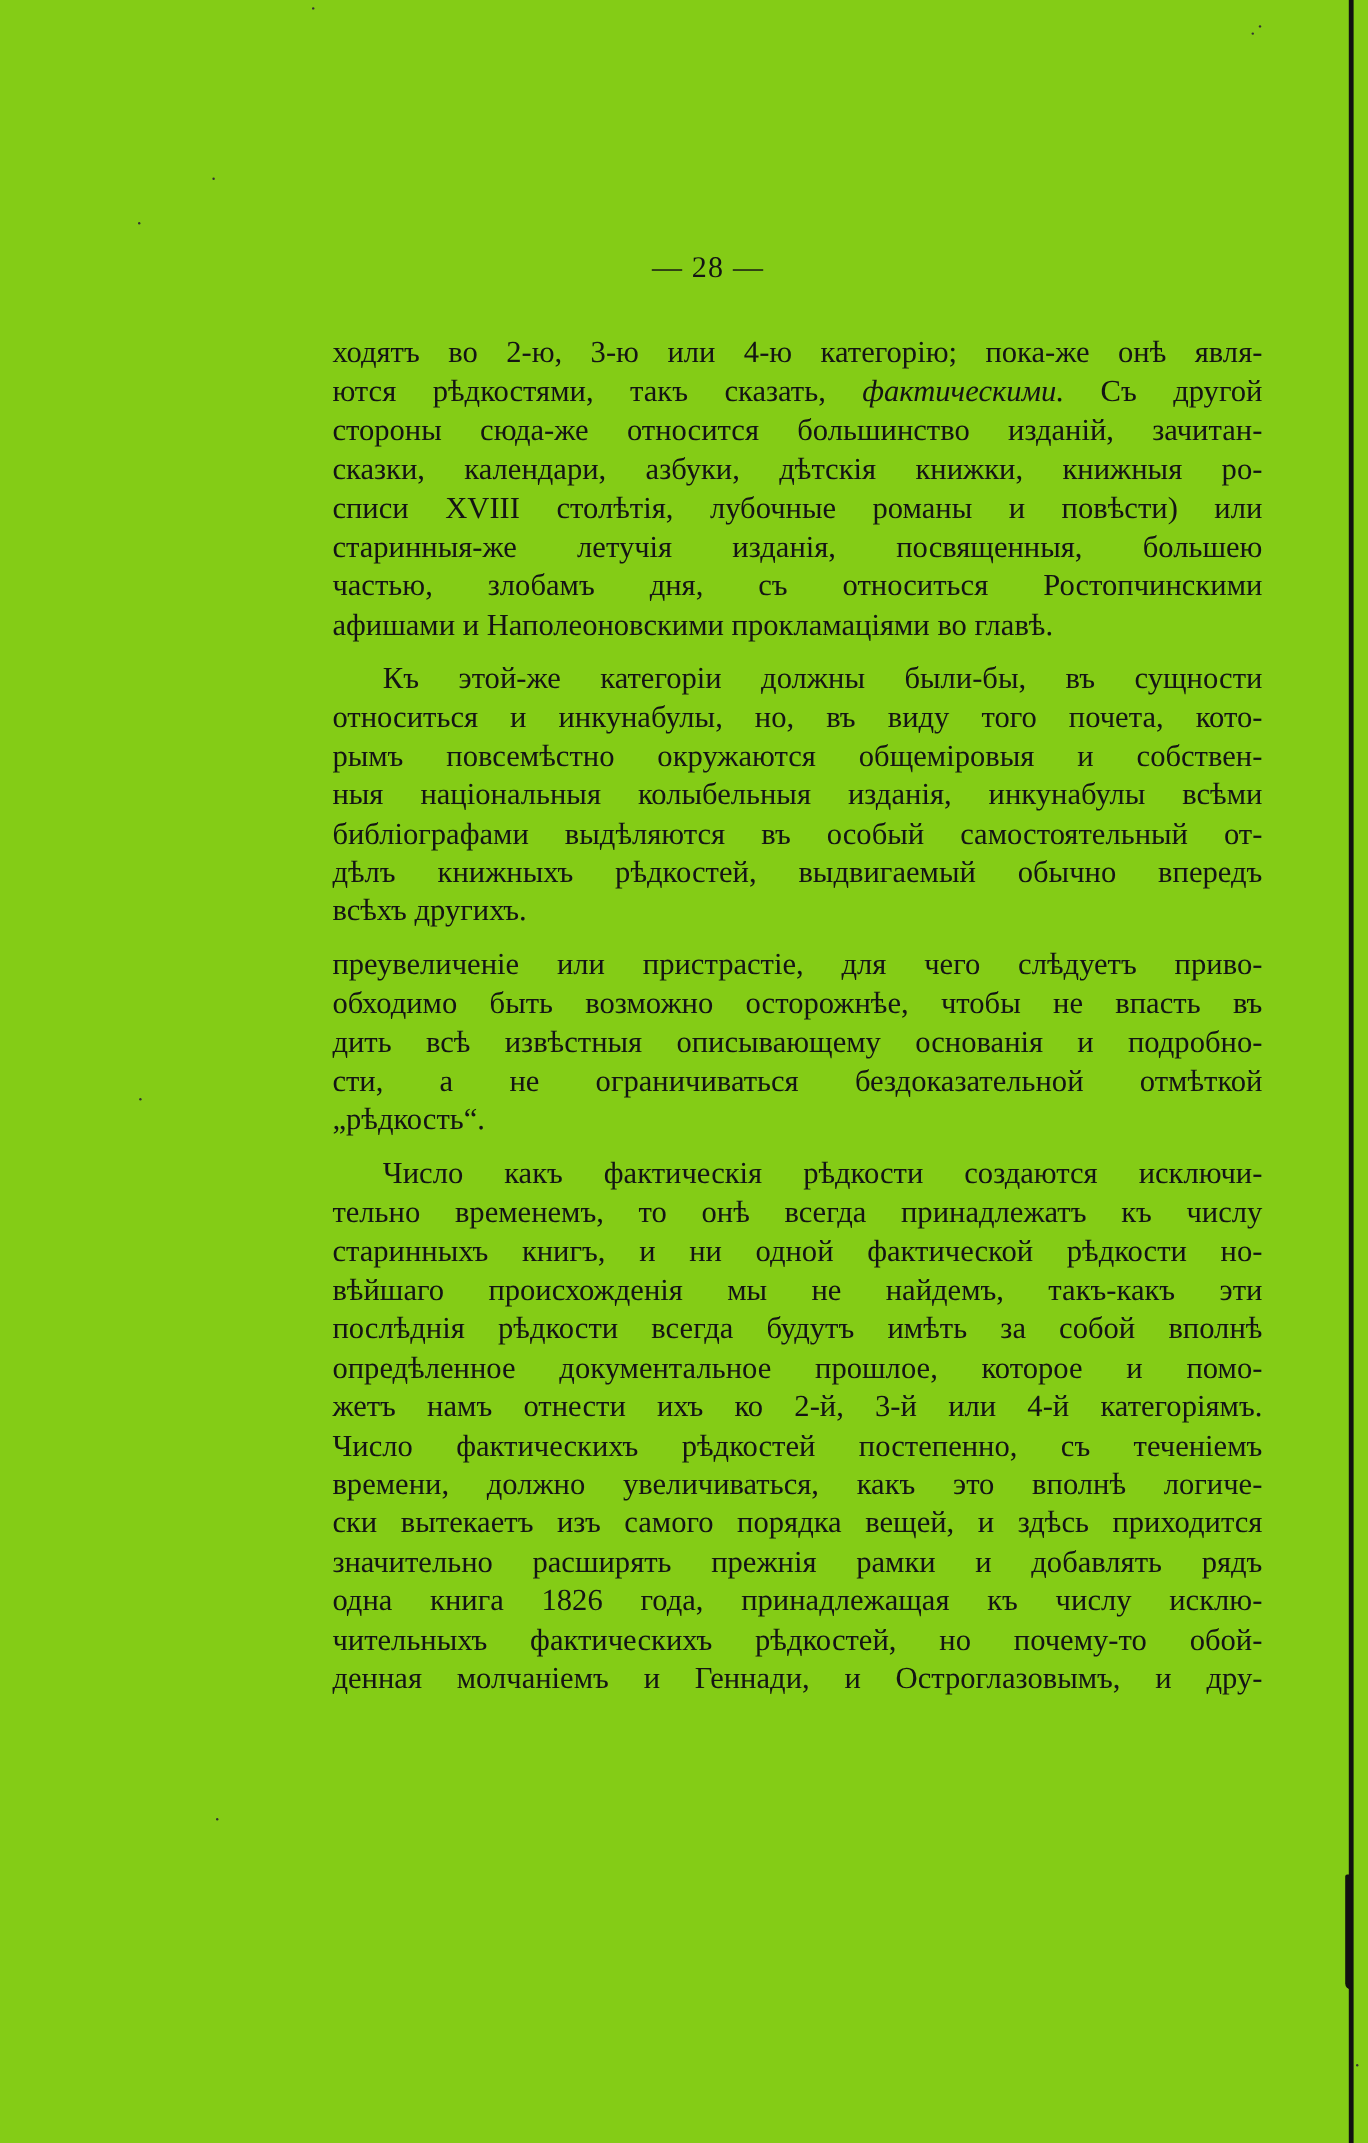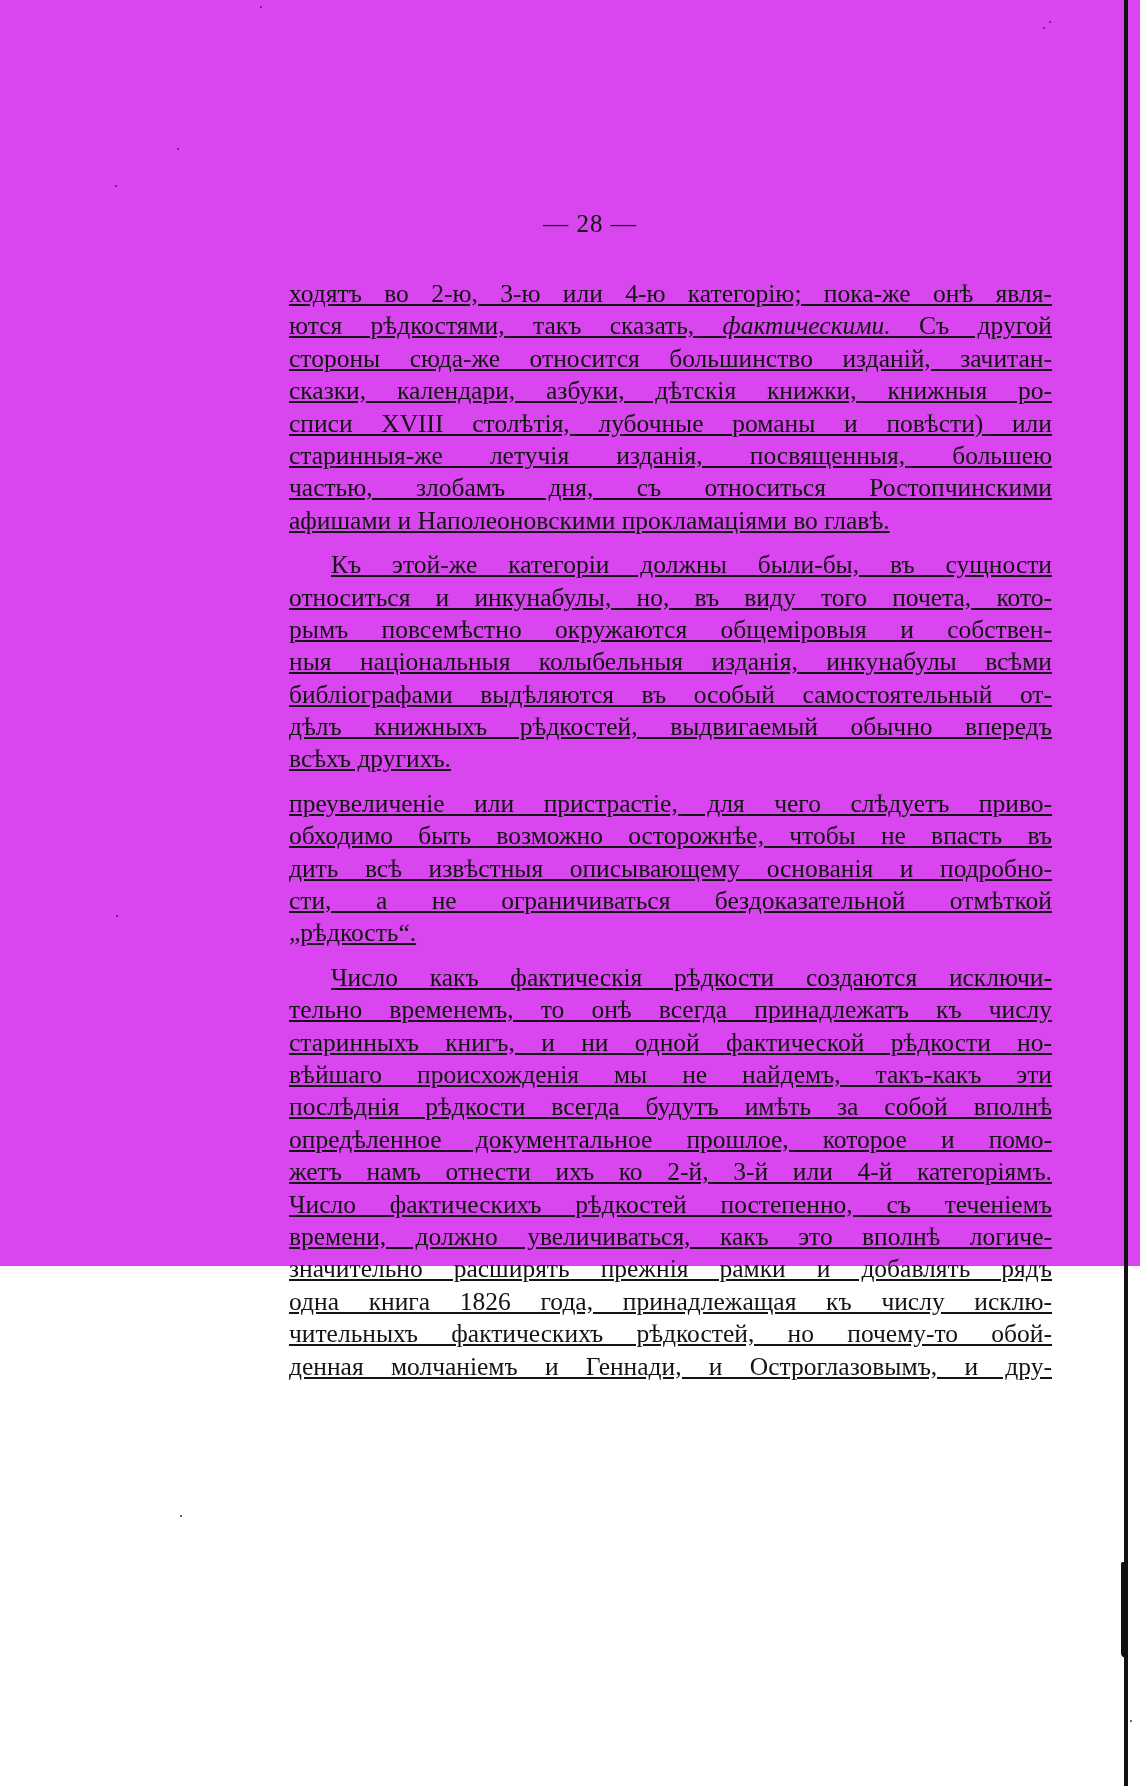--- a/index.html
+++ b/index.html
@@ -13,22 +13,22 @@
       position: relative;
       overflow: hidden;
       font-family: "Liberation Serif", "DejaVu Serif", serif;
       color: #141414;
     }
     .page {
       position: absolute;
       left: 0;
       top: 0;
       width: 1140px;
-      height: 1266px;
-      background: #d946ef;
+      height: 1786px;
+      background: #84cc16;
     }
     .edge-bar {
       position: absolute;
       left: 1124px;
       top: 0;
       width: 4px;
       height: 1786px;
       background: #111111;
     }
     .edge-blot {
@@ -73,22 +73,21 @@
       text-align: justify;
       text-align-last: justify;
     }
     .line.last {
       text-align-last: left;
     }
     .line.indent {
       padding-left: 42px;
     }
     .para {
-      margin: 0 0 12px 12px;
-      text-decoration: underline;
+      margin: 0 0 12px 0;
     }
     .para:last-child {
       margin-bottom: 0;
     }
     .em {
       font-style: italic;
     }
   </style>
 </head>
 <body>
@@ -138,19 +137,20 @@
       <div class="para">
         <span class="line indent">Число какъ фактическія рѣдкости создаются исключи-</span>
         <span class="line">тельно временемъ, то онѣ всегда принадлежатъ къ числу</span>
         <span class="line">старинныхъ книгъ, и ни одной фактической рѣдкости но-</span>
         <span class="line">вѣйшаго происхожденія мы не найдемъ, такъ-какъ эти</span>
         <span class="line">послѣднія рѣдкости всегда будутъ имѣть за собой вполнѣ</span>
         <span class="line">опредѣленное документальное прошлое, которое и помо-</span>
         <span class="line">жетъ намъ отнести ихъ ко 2-й, 3-й или 4-й категоріямъ.</span>
         <span class="line">Число фактическихъ рѣдкостей постепенно, съ теченіемъ</span>
         <span class="line">времени, должно увеличиваться, какъ это вполнѣ логиче-</span>
+        <span class="line">ски вытекаетъ изъ самого порядка вещей, и здѣсь приходится</span>
         <span class="line">значительно расширять прежнія рамки и добавлять рядъ</span>
         <span class="line">одна книга 1826 года, принадлежащая къ числу исклю-</span>
         <span class="line">чительныхъ фактическихъ рѣдкостей, но почему-то обой-</span>
         <span class="line">денная молчаніемъ и Геннади, и Остроглазовымъ, и дру-</span>
       </div>
     </div>
 </div>
 
 </body></html>

